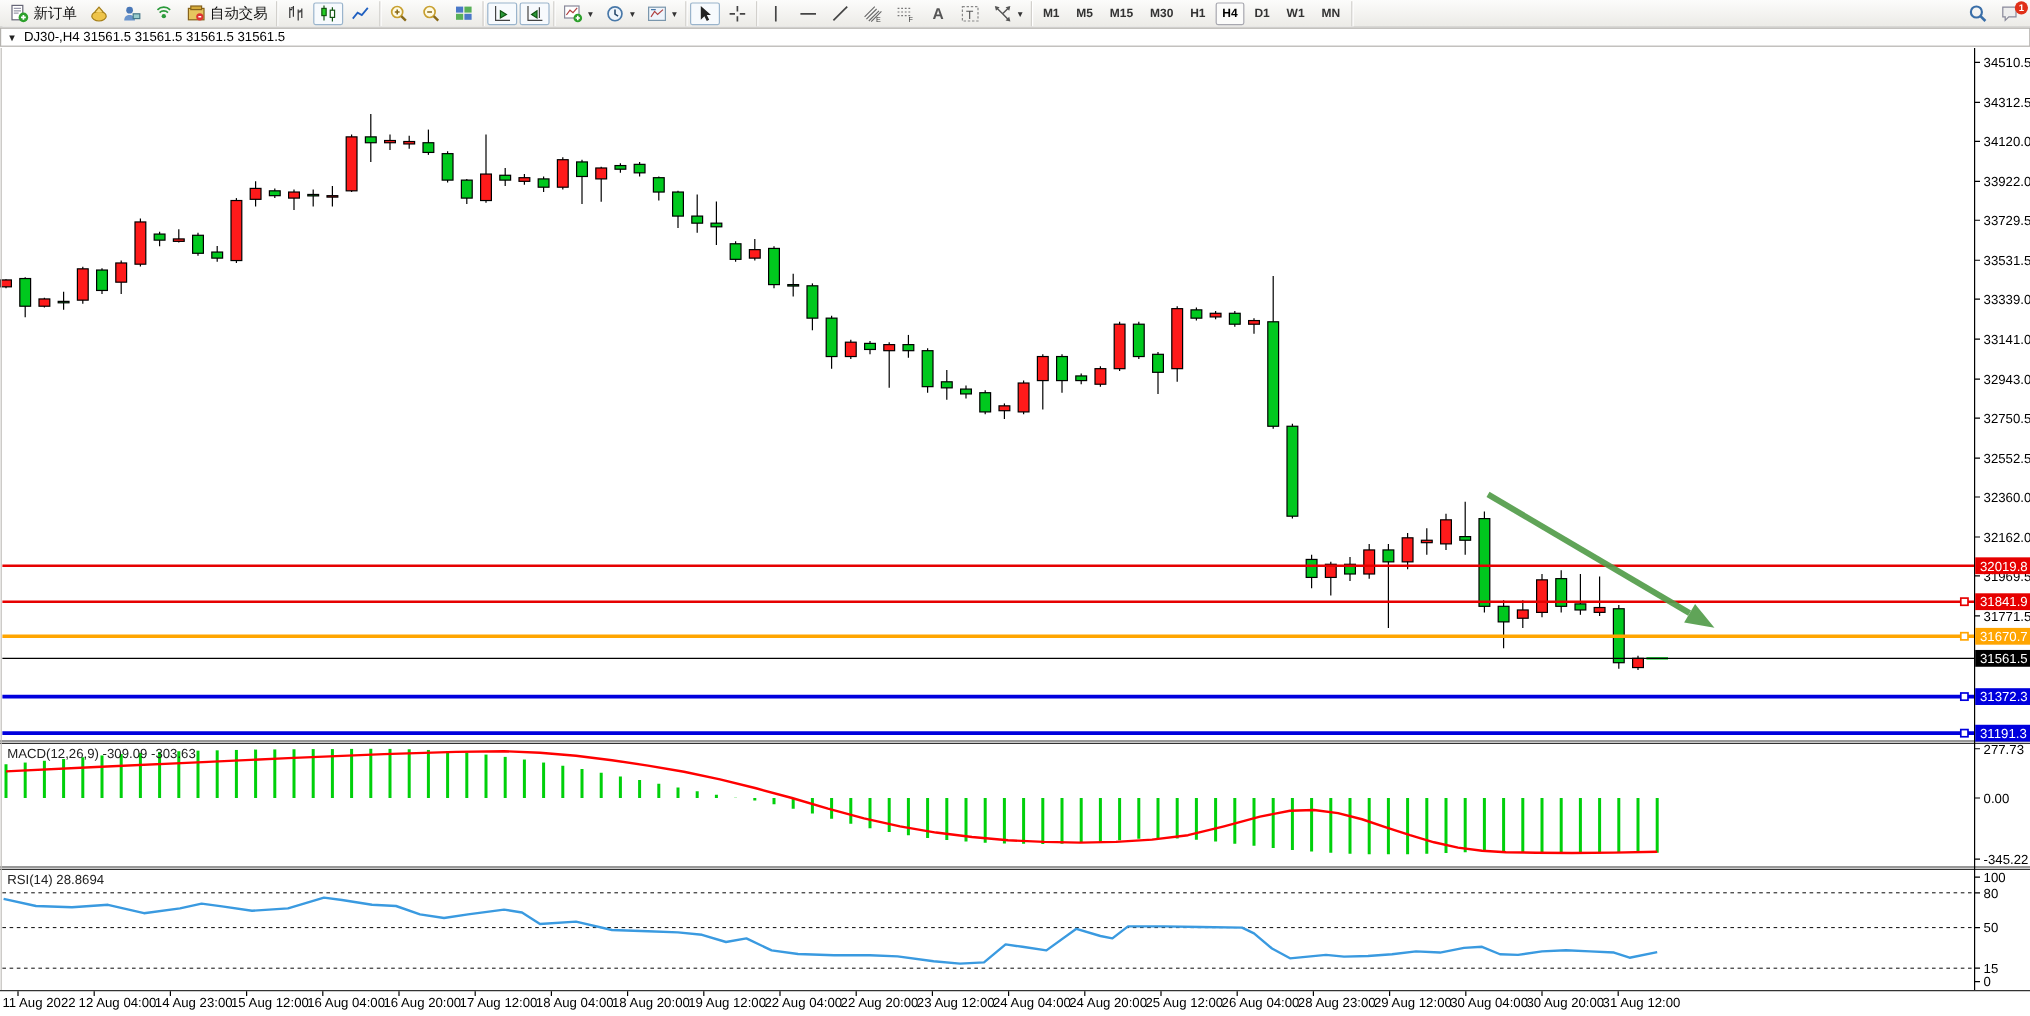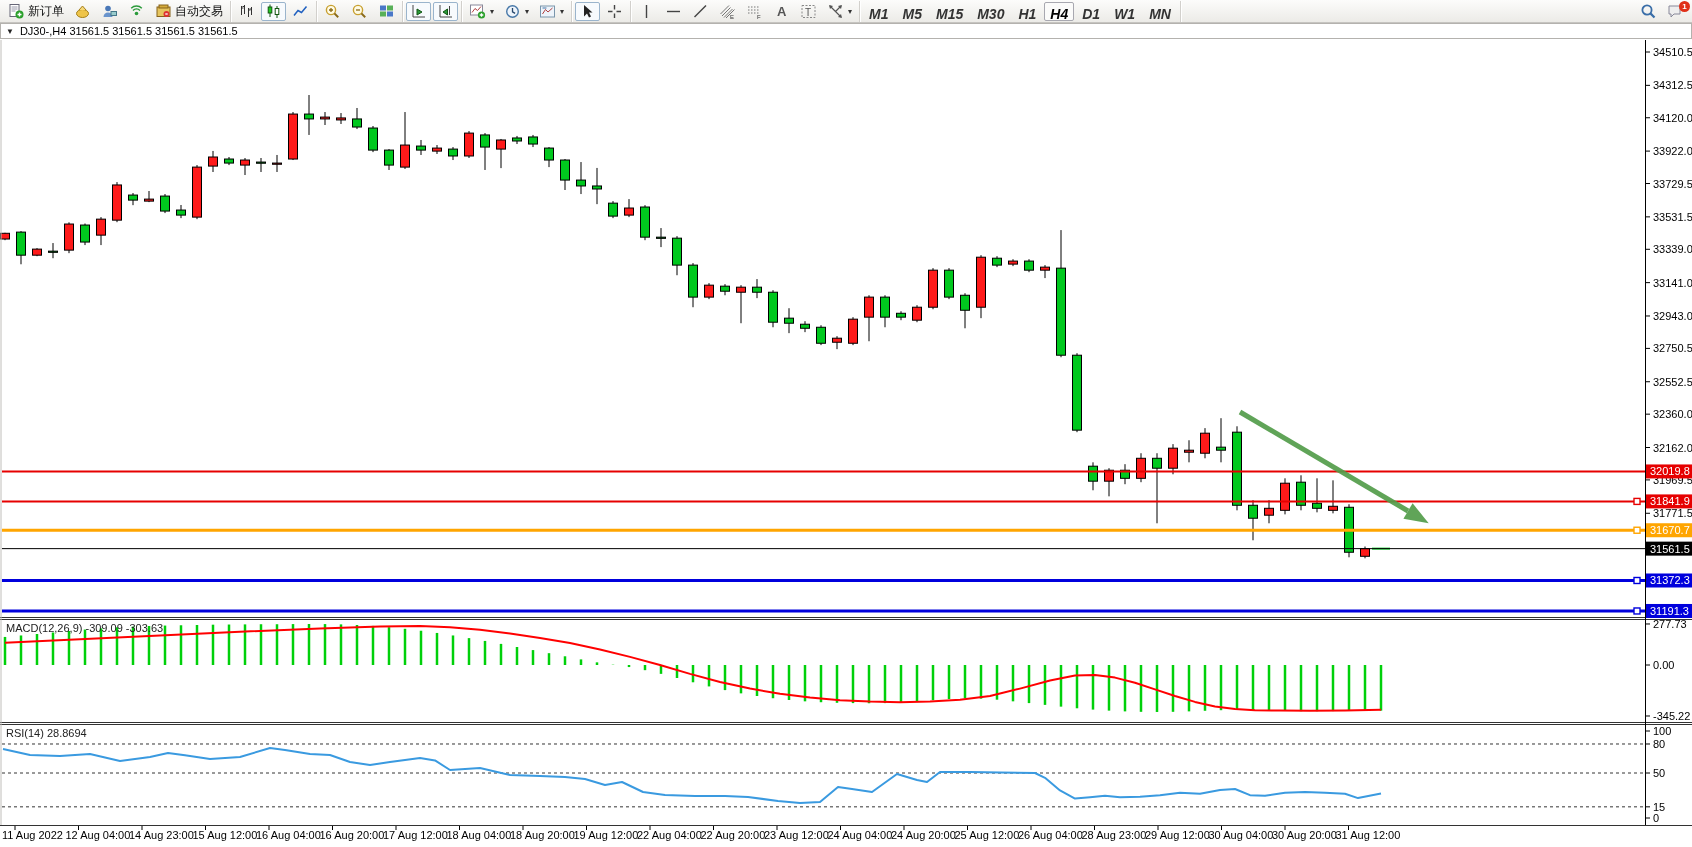--- a/index.html
+++ b/index.html
@@ -10,22 +10,22 @@
   .toolbar{position:absolute;left:0;top:0;width:1692px;height:23px;z-index:10;
            background:linear-gradient(#fcfcfb,#ecebe7);border-bottom:1px solid #c6c4c0;
            display:flex;align-items:flex-end;padding-left:1px;box-sizing:border-box;}
   .tgroup{display:flex;align-items:center;height:21px;padding:0 2px;
           border-right:1px solid #d2d0cc;box-shadow:1px 0 0 #fff;}
   .tbtn{display:flex;align-items:center;gap:3px;padding:1px 3px;margin:0 1px;
         border:1px solid transparent;border-radius:2px;height:19px;box-sizing:border-box;cursor:default;}
   .tbtn.pressed{background:#f7fafd;border-color:#9ab4cc;}
   .tbtn .lbl{font-size:12px;color:#111;white-space:nowrap;}
   .dd{font-size:8px;color:#333;margin-left:1px;}
-  .tf{font-size:14px;font-weight:bold;color:#333;padding:3px 5px;margin:0 1px;height:19px;
-      box-sizing:border-box;border:1px solid transparent;border-radius:2px;cursor:default;font-style:italic;}
+  .tf{font-size:10px;font-weight:bold;color:#333;padding:3px 5px;margin:0 1px;height:19px;
+      box-sizing:border-box;border:1px solid transparent;border-radius:2px;cursor:default;}
   .tf.pressed{background:#fbfbfa;border-color:#a8a8b0;color:#000;}
   .toolbar-right{position:absolute;right:8px;top:0;height:23px;display:flex;align-items:center;gap:10px;}
   .chatwrap{position:relative;}
   .chatbadge{position:absolute;right:-6px;top:-2px;background:#e03018;color:#fff;font-size:8px;
              font-weight:bold;border-radius:7px;min-width:11px;height:11px;line-height:11px;text-align:center;}
   .chart-titlebar{position:absolute;left:0;top:23px;width:1692px;height:16px;z-index:9;background:#fff;
                   border:1px solid #b4b2ae;box-sizing:border-box;display:flex;align-items:center;gap:6px;
                   padding-left:5px;font-size:11px;color:#000;}
   .tri{font-size:8px;color:#222;}
 </style>

